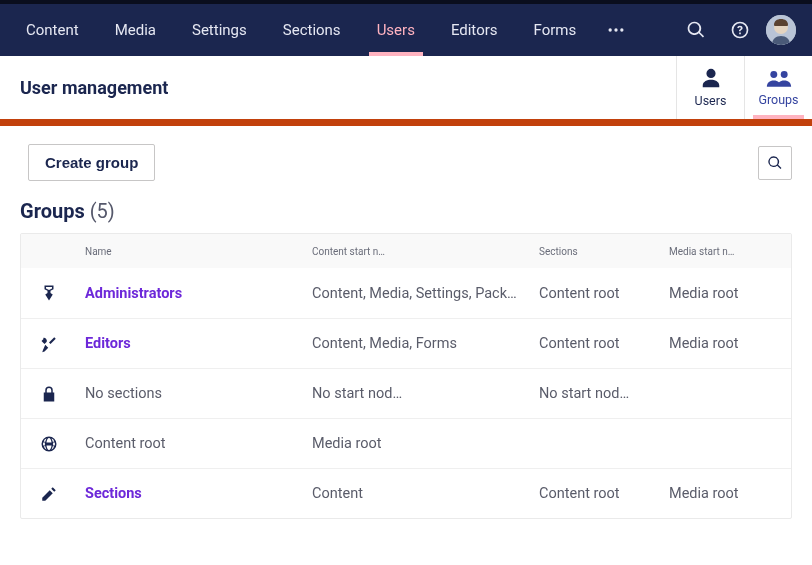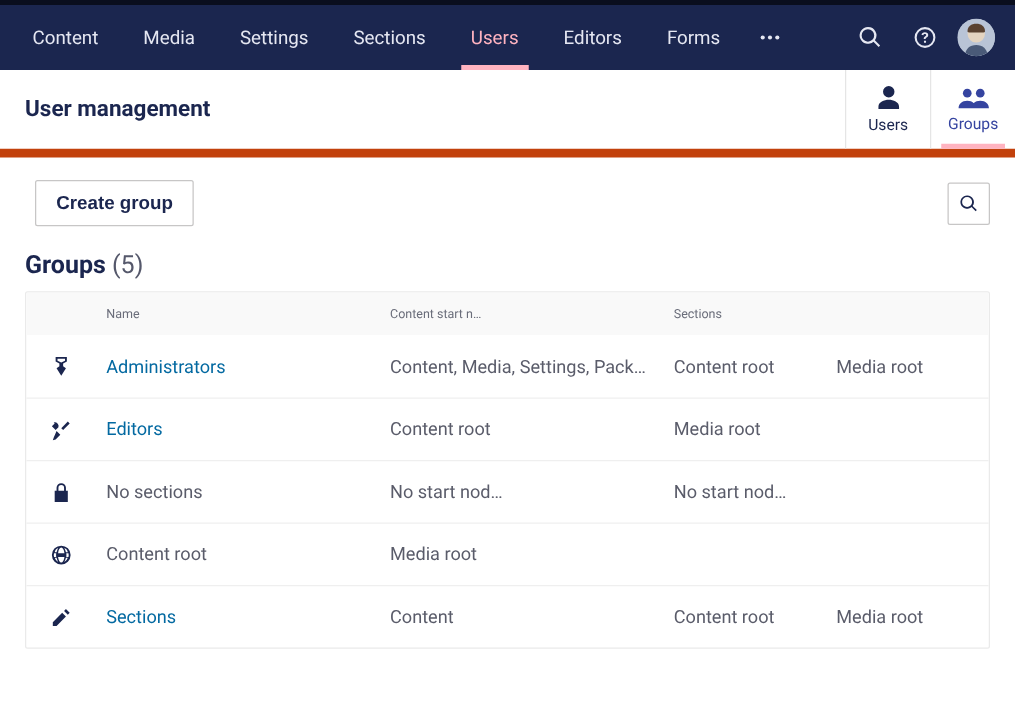--- a/index.html
+++ b/index.html
@@ -143,21 +143,21 @@
   }
   .grid-header .cell { padding: 8px 8px; white-space: nowrap; overflow: hidden; text-overflow: ellipsis; }
   .grid-row {
     border-top: 1px solid #efefef;
     color: #5a5c6a;
     font-size: 14.5px;
     cursor: pointer;
   }
   .grid-row .cell { padding: 14px 8px; white-space: nowrap; overflow: hidden; text-overflow: ellipsis; }
   .grid-row .icon-cell { display:flex; align-items:center; justify-content:center; }
-  .grid-row .name-cell { font-weight: 400; color: #0369a1; }
+  .grid-row .name-cell { font-weight: 700; color: #6d28d9; }
   .grid-body .grid-row:first-child { border-top: none; }
   .row-icon { width:18px; height:18px; fill:#1b264f; }
 </style>
 </head>
 <body>
 
 <div class="topbar-shadow"></div>
 
 <div class="topnav">
   <div class="nav-item">Content</div>
@@ -227,40 +227,42 @@
   <span class="lbl">Groups</span>
   <span class="cnt">(5)</span>
 </div>
 
 <div class="grid">
   <div class="grid-header">
     <div class="cell"></div>
     <div class="cell">Name</div>
     <div class="cell">Content start n…</div>
     <div class="cell">Sections</div>
+    <div class="cell">Media start n…</div>
   </div>
   <div class="grid-body" id="grid-body">
       <div class="grid-row">
         <div class="cell icon-cell">
           <svg class="row-icon" viewBox="0 0 24 24">
             <use href="#badge-icon"></use>
           </svg>
         </div>
         <div class="cell name-cell">Administrators</div>
         <div class="cell">Content, Media, Settings, Packa…</div>
         <div class="cell">Content root</div>
         <div class="cell">Media root</div>
       </div>
       <div class="grid-row">
         <div class="cell icon-cell">
           <svg class="row-icon" viewBox="0 0 24 24">
             <use href="#tools-icon"></use>
           </svg>
         </div>
         <div class="cell name-cell">Editors</div>
+        <div class="cell">Content, Media, Forms</div>
         <div class="cell">Content root</div>
         <div class="cell">Media root</div>
       </div>
       <div class="grid-row">
         <div class="cell icon-cell">
           <svg class="row-icon" viewBox="0 0 24 24">
             <use href="#lock-icon"></use>
           </svg>
         </div>
         <div class="cell">No sections</div>

